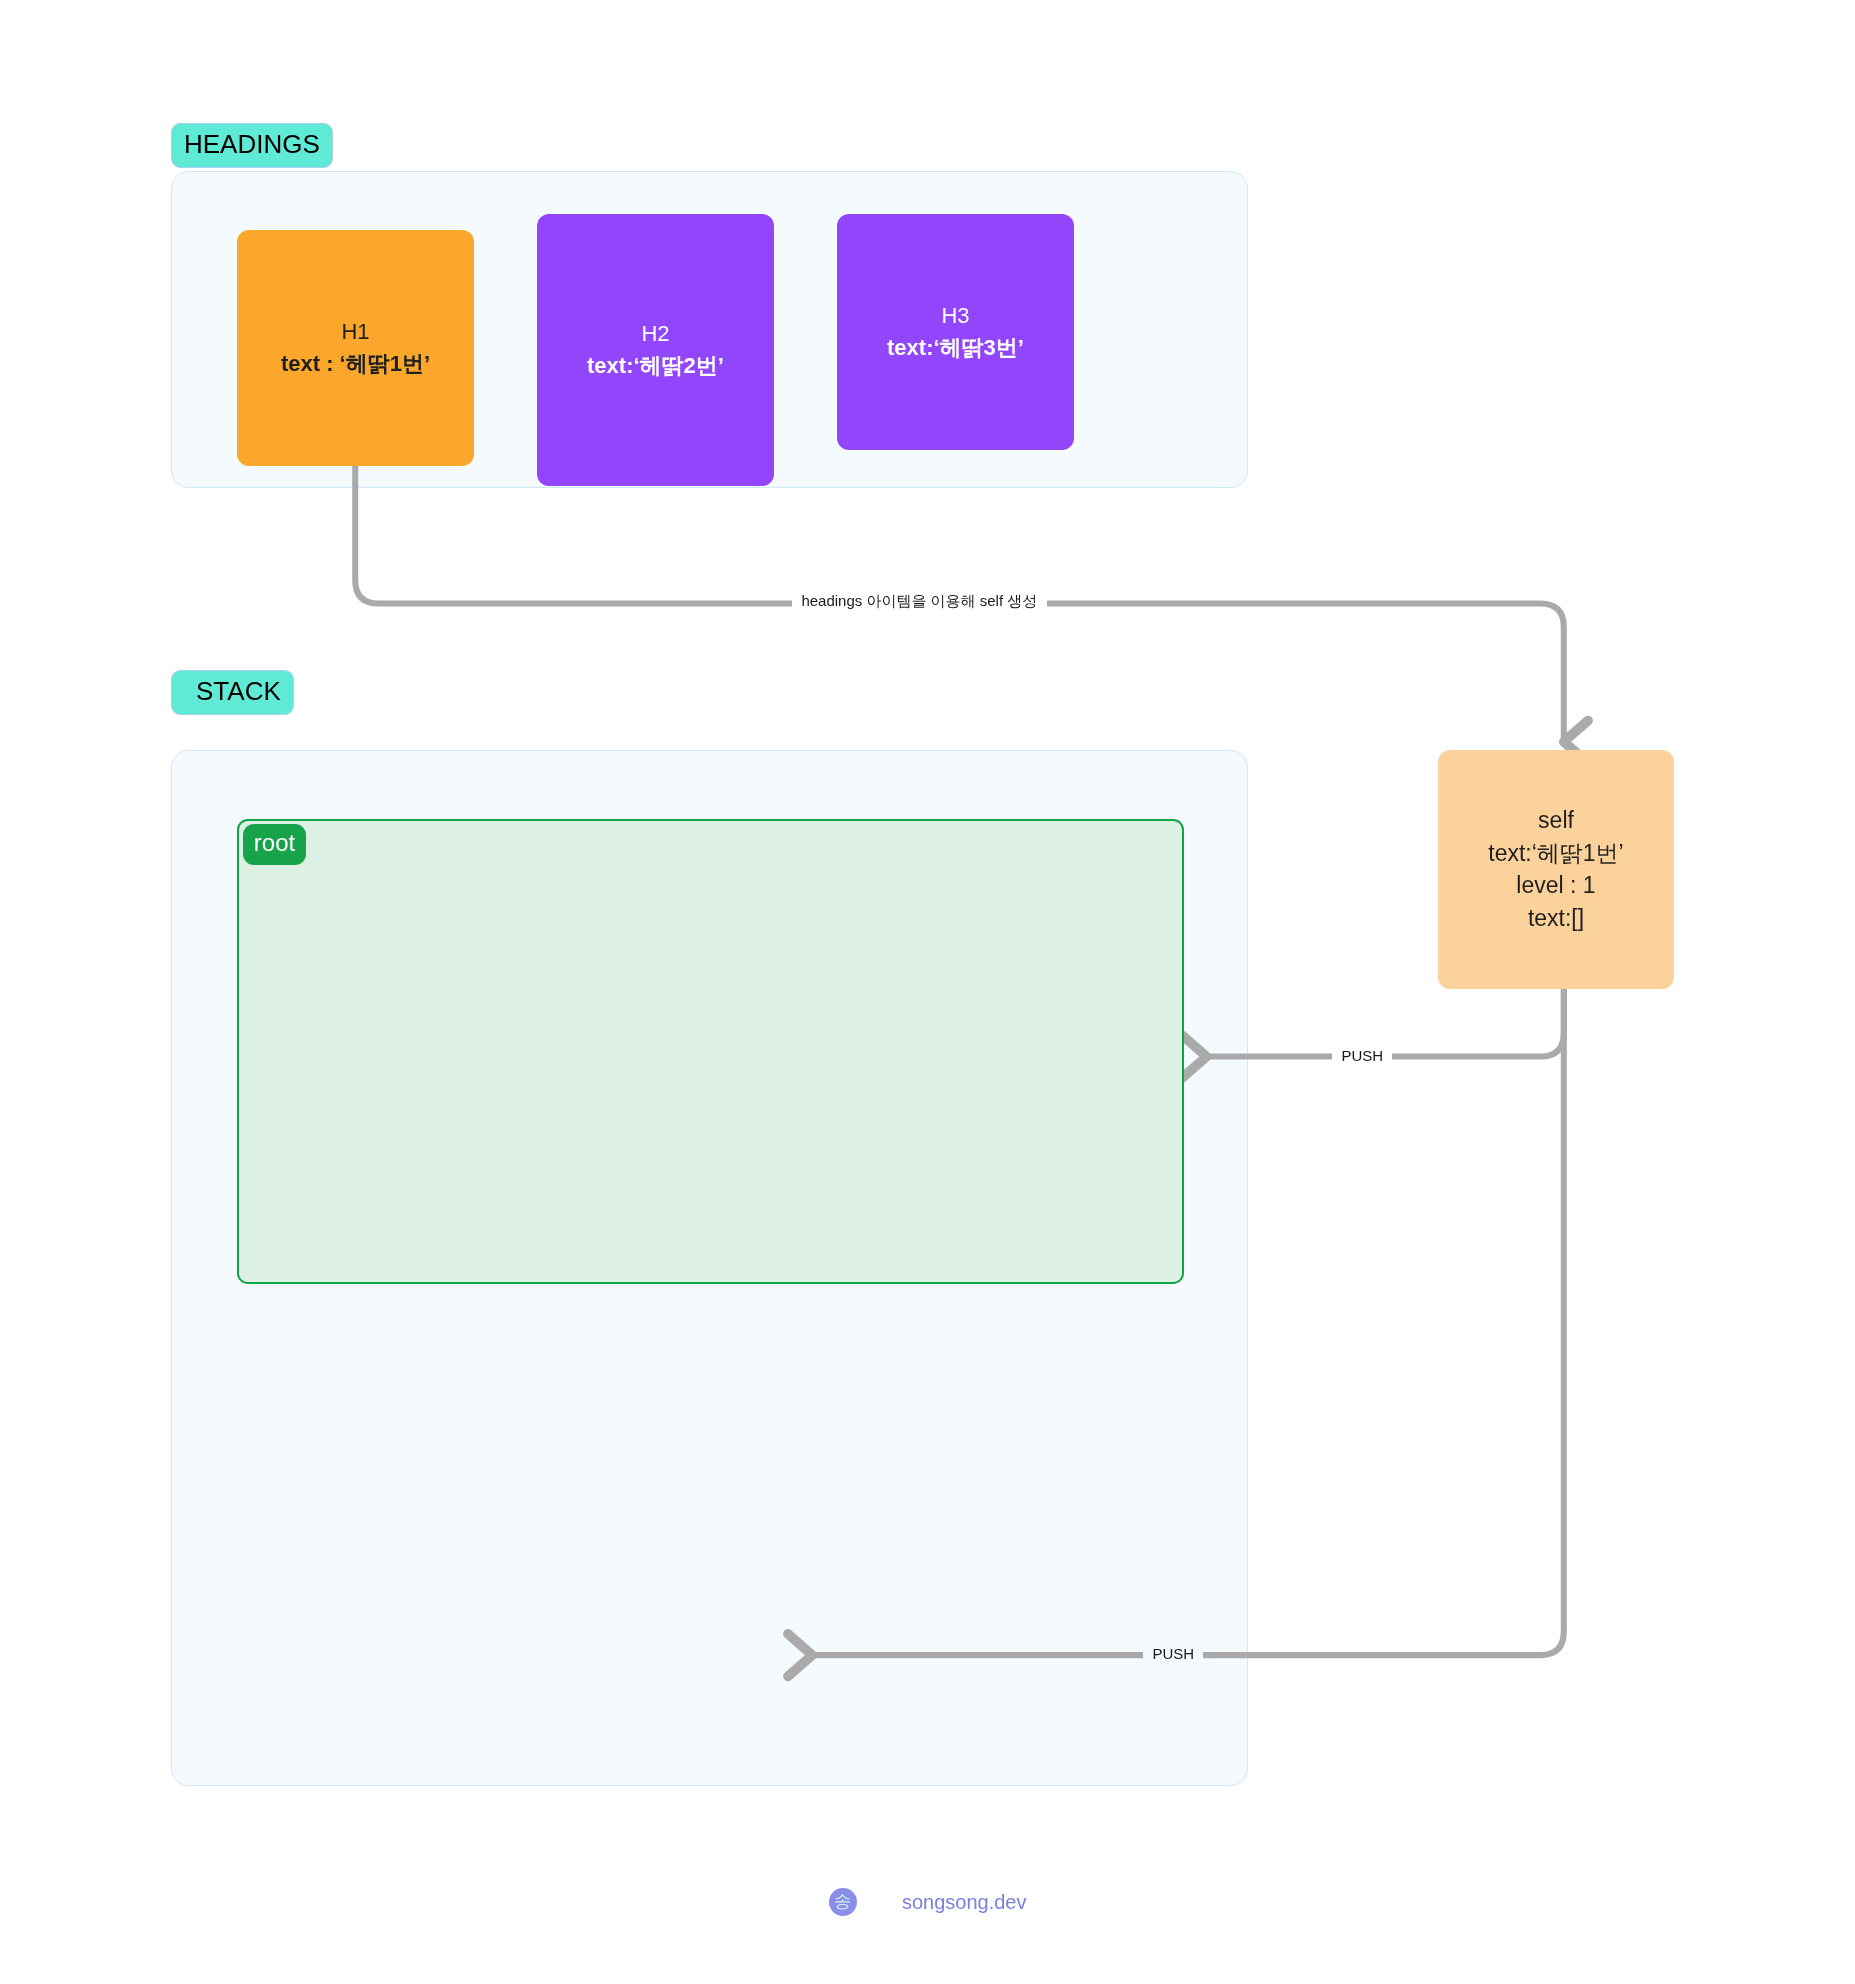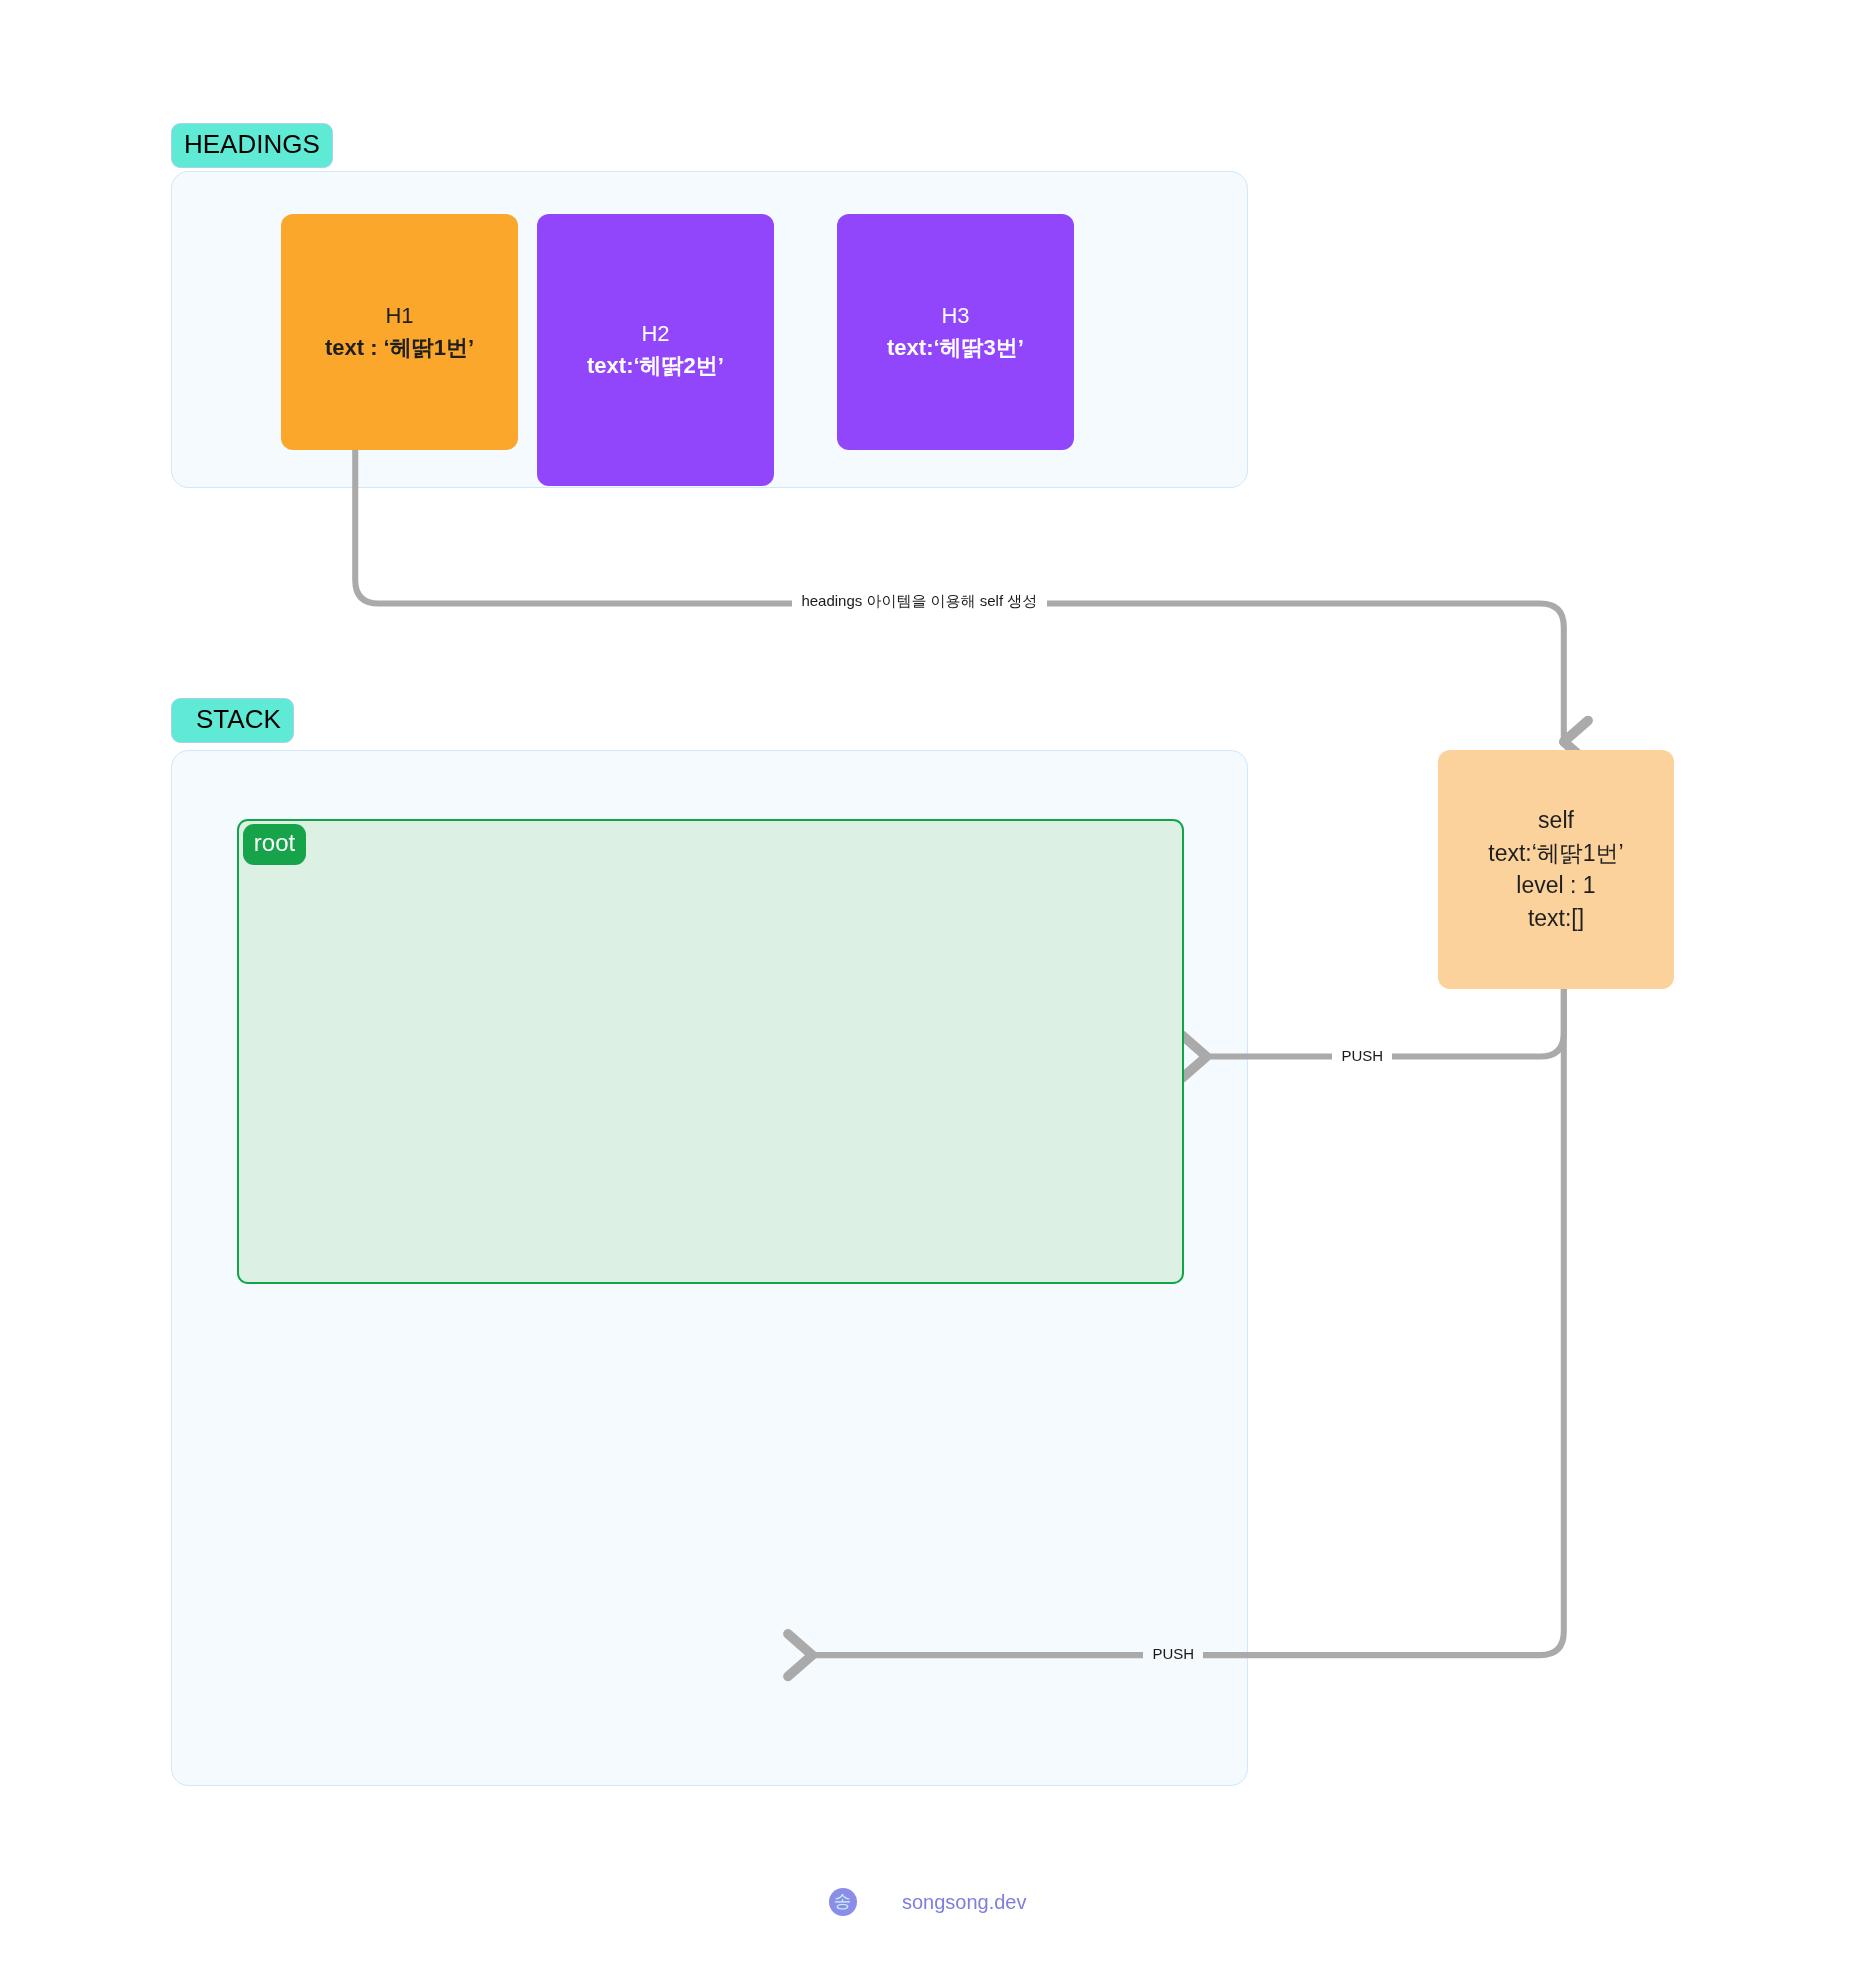--- a/index.html
+++ b/index.html
@@ -174,38 +174,38 @@
 
     <path fill="none" stroke="#aaaaaa" stroke-width="9" stroke-linecap="round" marker-end="url(#arrow-left)" d="M2320,1468 L2320,1532 Q2320,1567 2285,1567 L1790,1567"></path>
 
     <path fill="none" stroke="#aaaaaa" stroke-width="9" stroke-linecap="round" marker-end="url(#arrow-left)" d="M2320,1468 L2320,2420 Q2320,2455 2285,2455 L1205,2455"></path>
   </svg>
 
   <div class="section-pill" style="left:171px; top:123px;">HEADINGS</div>
 
   <div class="group-box" style="left:171px; top:171px; width:1077px; height:317px;"></div>
 
-  <div class="heading-card card-h1" style="left:237px; top:214px; width:237px; height:236px;margin-left:44px;">
+  <div class="heading-card card-h1" style="left:237px; top:230px; width:237px; height:236px;">
     <span class="tag">H1</span>
     <span class="meta">text : ‘헤딹1번’</span>
   </div>
 
   <div class="heading-card card-h2" style="left:537px; top:214px; width:237px; height:272px;">
     <span class="tag">H2</span>
     <span class="meta">text:‘헤딹2번’</span>
   </div>
 
   <div class="heading-card card-h3" style="left:837px; top:214px; width:237px; height:236px;">
     <span class="tag">H3</span>
     <span class="meta">text:‘헤딹3번’</span>
   </div>
 
   <div class="wire-label" style="left:792px; top:589px;">headings 아이템을 이용해 self 생성</div>
 
-  <div class="section-pill" style="left:171px; top:698px;padding-left:24px;">STACK</div>
+  <div class="section-pill" style="left:171px; top:670px;padding-left:24px;">STACK</div>
 
   <div class="group-box" style="left:171px; top:750px; width:1077px; height:1036px;"></div>
 
   <div class="root-box" style="left:237px; top:819px; width:947px; height:465px;"></div>
 
   <div class="root-badge" style="left:243px; top:824px;">root</div>
 
   <div class="wire-label" style="left:1332px; top:1044px;">PUSH</div>
 
   <div class="wire-label on-panel" style="left:1143px; top:1642px;">PUSH</div>

